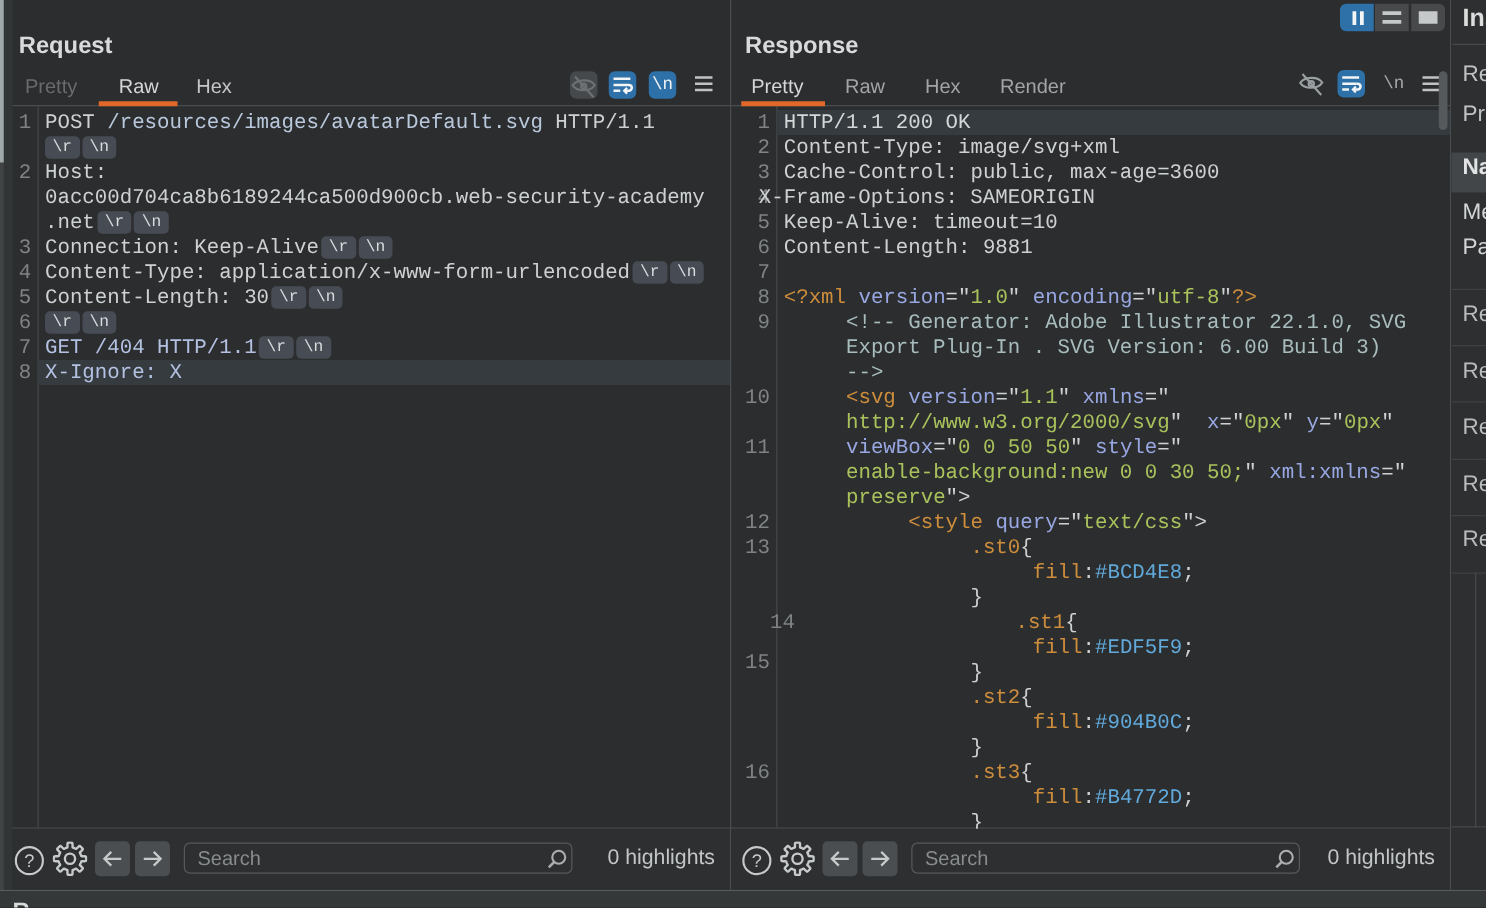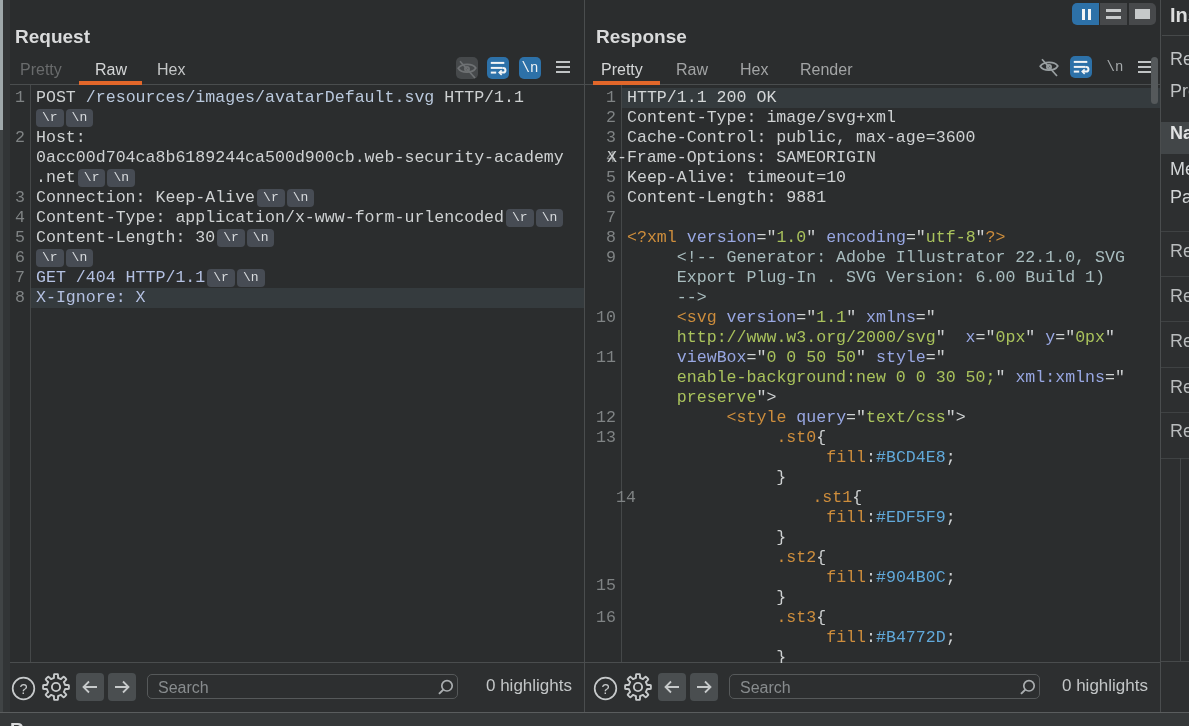--- a/index.html
+++ b/index.html
@@ -88,31 +88,31 @@
 <div class="num" style="left:586px;top:168px;">5</div>
 <div class="num" style="left:586px;top:188px;">6</div>
 <div class="num" style="left:586px;top:208px;">7</div>
 <div class="num" style="left:586px;top:228px;">8</div>
 <div class="num" style="left:586px;top:248px;">9</div>
 <div class="num" style="left:586px;top:308px;">10</div>
 <div class="num" style="left:586px;top:348px;">11</div>
 <div class="num" style="left:586px;top:408px;">12</div>
 <div class="num" style="left:586px;top:428px;">13</div>
 <div class="num" style="left:586px;top:488px;margin-left:20px;">14</div>
-<div class="num" style="left:586px;top:576px;">15</div>
+<div class="num" style="left:586px;top:520px;">15</div>
 <div class="num" style="left:586px;top:608px;">16</div>
 <div class="row" style="left:627px;top:88px;color:#d4d7d8;">HTTP/1.1 200 OK</div>
 <div class="row" style="left:627px;top:108px;">Content-Type: image/svg+xml</div>
 <div class="row" style="left:627px;top:128px;">Cache-Control: public, max-age=3600</div>
 <div class="row" style="left:607px;top:148px;">X-Frame-Options: SAMEORIGIN</div>
 <div class="row" style="left:627px;top:168px;">Keep-Alive: timeout=10</div>
 <div class="row" style="left:627px;top:188px;">Content-Length: 9881</div>
 <div class="row" style="left:627px;top:228px;"><span class="tag">&lt;?xml</span> <span class="att">version</span>="<span class="val">1.0</span>" <span class="att">encoding</span>="<span class="val">utf-8</span>"<span class="tag">?&gt;</span></div>
 <div class="row" style="left:627px;top:248px;"><span class="com">     &lt;!-- Generator: Adobe Illustrator 22.1.0, SVG</span></div>
-<div class="row" style="left:627px;top:268px;"><span class="com">     Export Plug-In . SVG Version: 6.00 Build 1)</span></div>
+<div class="row" style="left:627px;top:268px;"><span class="com">     Export Plug-In . SVG Version: 6.00 Build 3)</span></div>
 <div class="row" style="left:627px;top:288px;"><span class="com">     --&gt;</span></div>
 <div class="row" style="left:627px;top:308px;">     <span class="tag">&lt;svg</span> <span class="att">version</span>="<span class="val">1.1</span>" <span class="att">xmlns</span>="</div>
 <div class="row" style="left:627px;top:328px;">     <span class="val">http://www.w3.org/2000/svg</span>"  <span class="att">x</span>="<span class="val">0px</span>" <span class="att">y</span>="<span class="val">0px</span>"</div>
 <div class="row" style="left:627px;top:348px;">     <span class="att">viewBox</span>="<span class="val">0 0 50 50</span>" <span class="att">style</span>="</div>
 <div class="row" style="left:627px;top:368px;">     <span class="val">enable-background:new 0 0 30 50;</span>" <span class="att">xml:xmlns</span>="</div>
 <div class="row" style="left:627px;top:388px;">     <span class="val">preserve</span>"&gt;</div>
 <div class="row" style="left:627px;top:408px;">          <span class="tag">&lt;style</span> <span class="att">query</span>="<span class="val">text/css</span>"&gt;</div>
 <div class="row" style="left:627px;top:428px;">               <span class="tag">.st0</span>{</div>
 <div class="row" style="left:627px;top:448px;">                    <span class="tag">fill</span>:<span class="hex">#BCD4E8</span>;</div>
 <div class="row" style="left:627px;top:468px;">               }</div>

